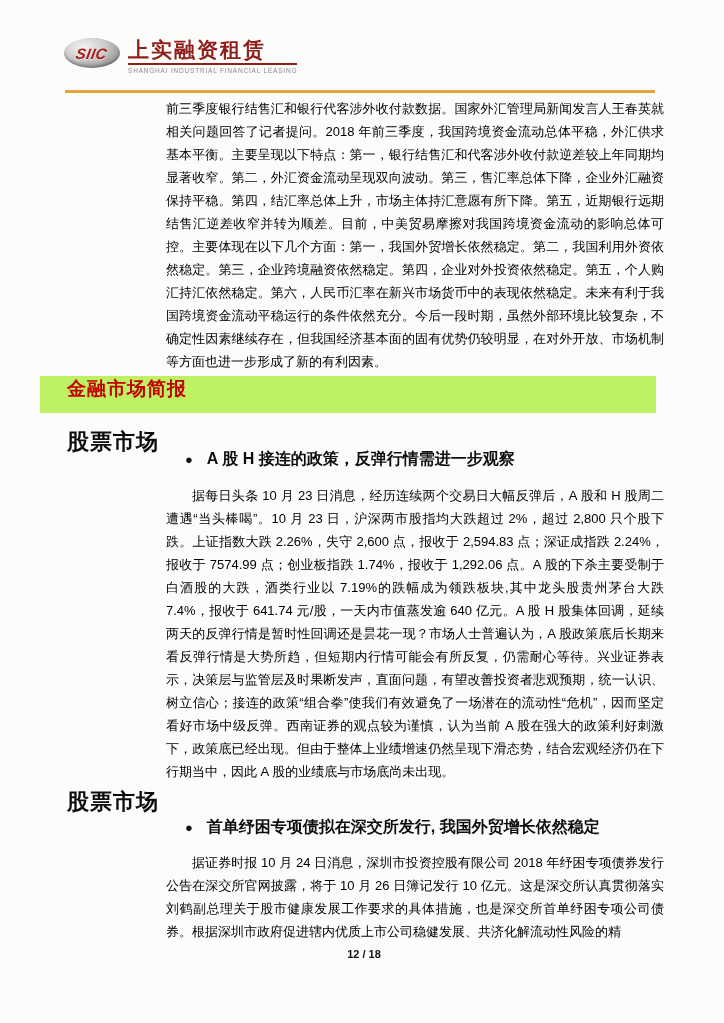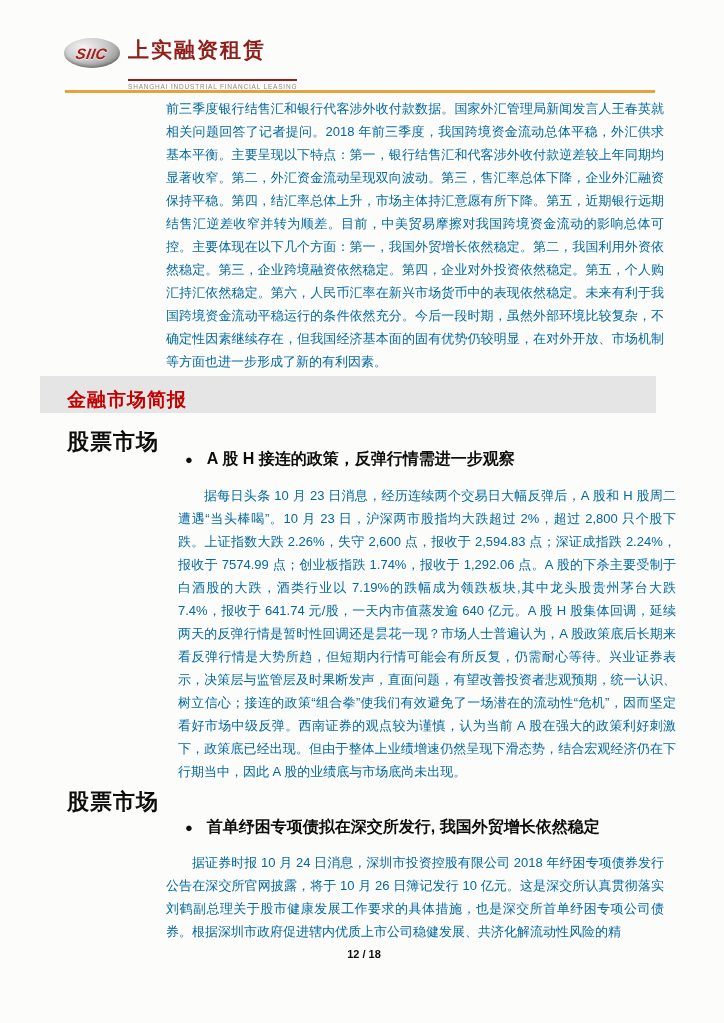--- a/index.html
+++ b/index.html
@@ -23,56 +23,56 @@
     flex:0 0 auto;
   }
   .logo-ellipse span{
     font-style:italic;font-weight:900;font-size:15px;color:#a61f1c;
     transform:skewX(-10deg);letter-spacing:.5px;
     text-shadow:0 1px 0 rgba(255,255,255,.6);
   }
   .logo-text{margin-left:8px;}
   .logo-cn{
     font-size:21px;font-weight:bold;color:#8e1f1a;letter-spacing:2px;
-    border-bottom:2px solid #8e1f1a;padding-bottom:18px;line-height:1.1;
+    border-bottom:2px solid #8e1f1a;padding-bottom:2px;line-height:1.1;
   }
   .logo-en{font-size:6.5px;color:#8a8a8a;letter-spacing:.8px;margin-top:2px;white-space:nowrap;}
   .gold-rule{position:absolute;top:90px;left:65px;width:590px;height:3px;background:#e6a23c;}
   
   .bodytext{
     position:absolute;left:166px;width:498px;
     font-size:13px;line-height:23px;text-align:justify;
-    margin:0;color:#0369a1;
+    margin:0;color:#000000;
   }
   .intro{top:97px;}
   .indent{text-indent:2em;}
   
   .banner{
     position:absolute;top:376px;left:40px;width:616px;height:37px;
-    background:#e5e5e5;display:flex;align-items:flex-end;
+    background:#bef264;display:flex;align-items:flex-start;
   }
   .banner span{
     margin-left:27px;font-size:19px;font-weight:bold;color:#c30000;letter-spacing:1px;
   }
   
   .sec-heading{
     position:absolute;left:67px;margin:0;
     font-size:22px;font-weight:bold;color:#0d0d0d;letter-spacing:1px;
   }
   .h-stock{top:427px;}
   .h-bond{top:787px;}
   .bullet-line{
     position:absolute;left:185px;margin:0;
     font-size:16px;font-weight:bold;color:#0d0d0d;
     display:flex;align-items:center;
   }
   .bl-stock{top:449px;}
   .bl-bond{top:817px;}
   .bullet-line .dot{font-size:13px;margin-right:14px;}
-  .stock-body{top:484px;margin-left:12px;}
+  .stock-body{top:484px;}
   .bond-body{top:851px;}
   
   .footer{
     position:absolute;top:948px;left:8px;width:712px;text-align:center;
     font-size:11px;font-weight:bold;color:#111;
   }
 </style>
 </head>
 <body>
 

